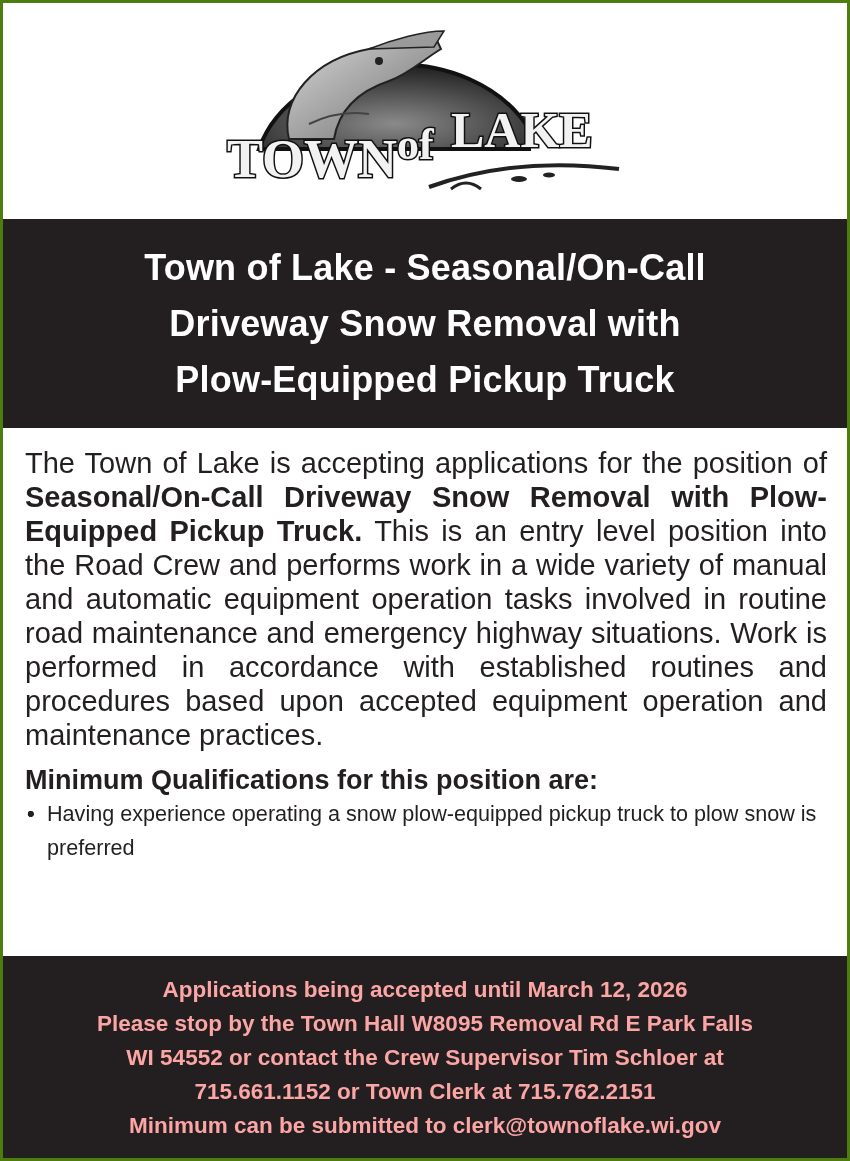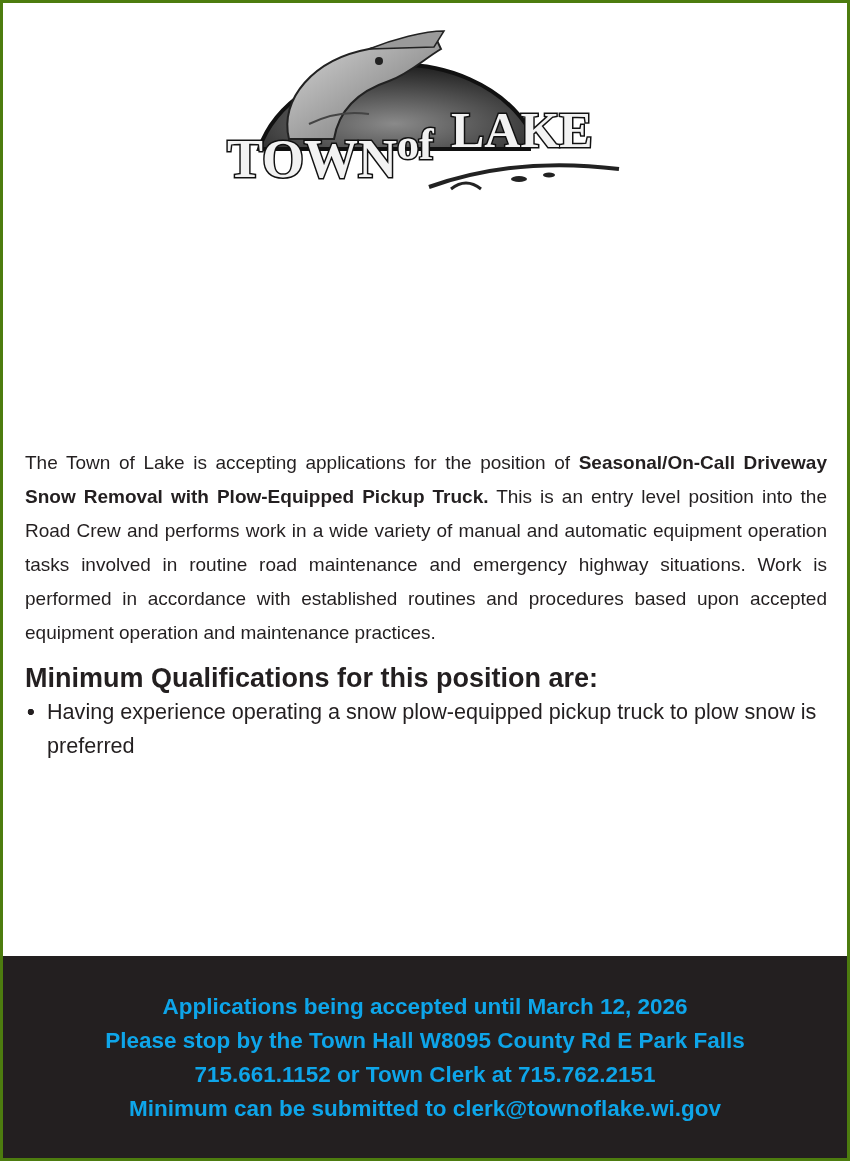--- a/index.html
+++ b/index.html
@@ -26,21 +26,21 @@
       display: flex; flex-direction: column; align-items: center; justify-content: center;
     }
     .title-line {
       color: #ffffff; font-weight: bold; font-size: 36px; line-height: 56px;
       text-align: center; white-space: nowrap; letter-spacing: 0.2px;
     }
     .body {
       position: absolute; left: 22px; top: 443px; width: 802px;
     }
     .para {
-      font-size: 19px; line-height: 34px; text-align: justify;
+      font-size: 29px; line-height: 34px; text-align: justify;
       text-align-last: left; margin: 0;
     }
     .para b { font-weight: bold; }
     .quals-heading {
       margin-top: 13px; font-size: 27px; font-weight: bold; line-height: 30px;
     }
     .quals { list-style: none; margin: 2px 0 0 0; padding: 0; }
     .quals li {
       position: relative; padding-left: 22px;
       font-size: 21.6px; line-height: 34px;
@@ -48,21 +48,21 @@
     .bullet {
       position: absolute; left: 2px; top: 0; font-size: 21.6px; line-height: 34px;
     }
     .footer-band {
       position: absolute; left: 0; top: 953px; width: 844px; height: 202px;
       background: #231f20;
       display: flex; flex-direction: column; align-items: center; justify-content: center;
       padding-top: 2px; box-sizing: border-box;
     }
     .footer-line {
-      color: #0ea5e9; font-weight: bold; font-size: 22.5px; line-height: 34px;
+      color: #fca5a5; font-weight: bold; font-size: 22.5px; line-height: 34px;
       text-align: center; white-space: nowrap;
     }
   </style>
 </head>
 <body>
 
 <div class="ad">
 
   <div class="logo-area">
     <svg class="logo" viewBox="0 0 420 180" xmlns="http://www.w3.org/2000/svg">
@@ -90,32 +90,38 @@
         <text x="232" y="128" font-size="50">LAKE</text>
       </g>
 
       <path d="M210 168 C 260 150, 320 140, 400 150" stroke="#222" stroke-width="4" fill="none"></path>
       <path d="M232 170 c 10 -8 20 -8 30 0" stroke="#222" stroke-width="3" fill="none"></path>
       <ellipse cx="300" cy="160" rx="8" ry="3" fill="#222"></ellipse>
       <ellipse cx="330" cy="156" rx="6" ry="2.5" fill="#222"></ellipse>
     </svg>
   </div>
 
+  <div class="title-band">
+    <div class="title-line">Town of Lake - Seasonal/On-Call</div>
+    <div class="title-line">Driveway Snow Removal with</div>
+    <div class="title-line">Plow-Equipped Pickup Truck</div>
+  </div>
 
   <div class="body">
     <p class="para"><span>The Town of Lake is accepting applications for the position of </span><b>Seasonal/On-Call Driveway Snow Removal with Plow-Equipped Pickup Truck.</b><span> This is an entry level position into the Road Crew and performs work in a wide variety of manual and automatic equipment operation tasks involved in routine road maintenance and emergency highway situations. Work is performed in accordance with established routines and procedures based upon accepted equipment operation and maintenance practices.</span></p>
 
     <div class="quals-heading">Minimum Qualifications for this position are:</div>
     <ul class="quals">
       <li><span class="bullet">•</span></li>
       <li><span class="bullet">•</span></li>
       <li><span class="bullet">•</span><span>Having experience operating a snow plow-equipped pickup truck to plow snow is preferred</span></li>
     </ul>
   </div>
 
   <div class="footer-band">
     <div class="footer-line">Applications being accepted until March 12, 2026</div>
-    <div class="footer-line">Please stop by the Town Hall W8095 County Rd E Park Falls</div>
+    <div class="footer-line">Please stop by the Town Hall W8095 Removal Rd E Park Falls</div>
+    <div class="footer-line">WI 54552 or contact the Crew Supervisor Tim Schloer at</div>
     <div class="footer-line">715.661.1152 or Town Clerk at 715.762.2151</div>
     <div class="footer-line">Minimum can be submitted to clerk@townoflake.wi.gov</div>
   </div>
 
 </div>
 
 </body></html>

